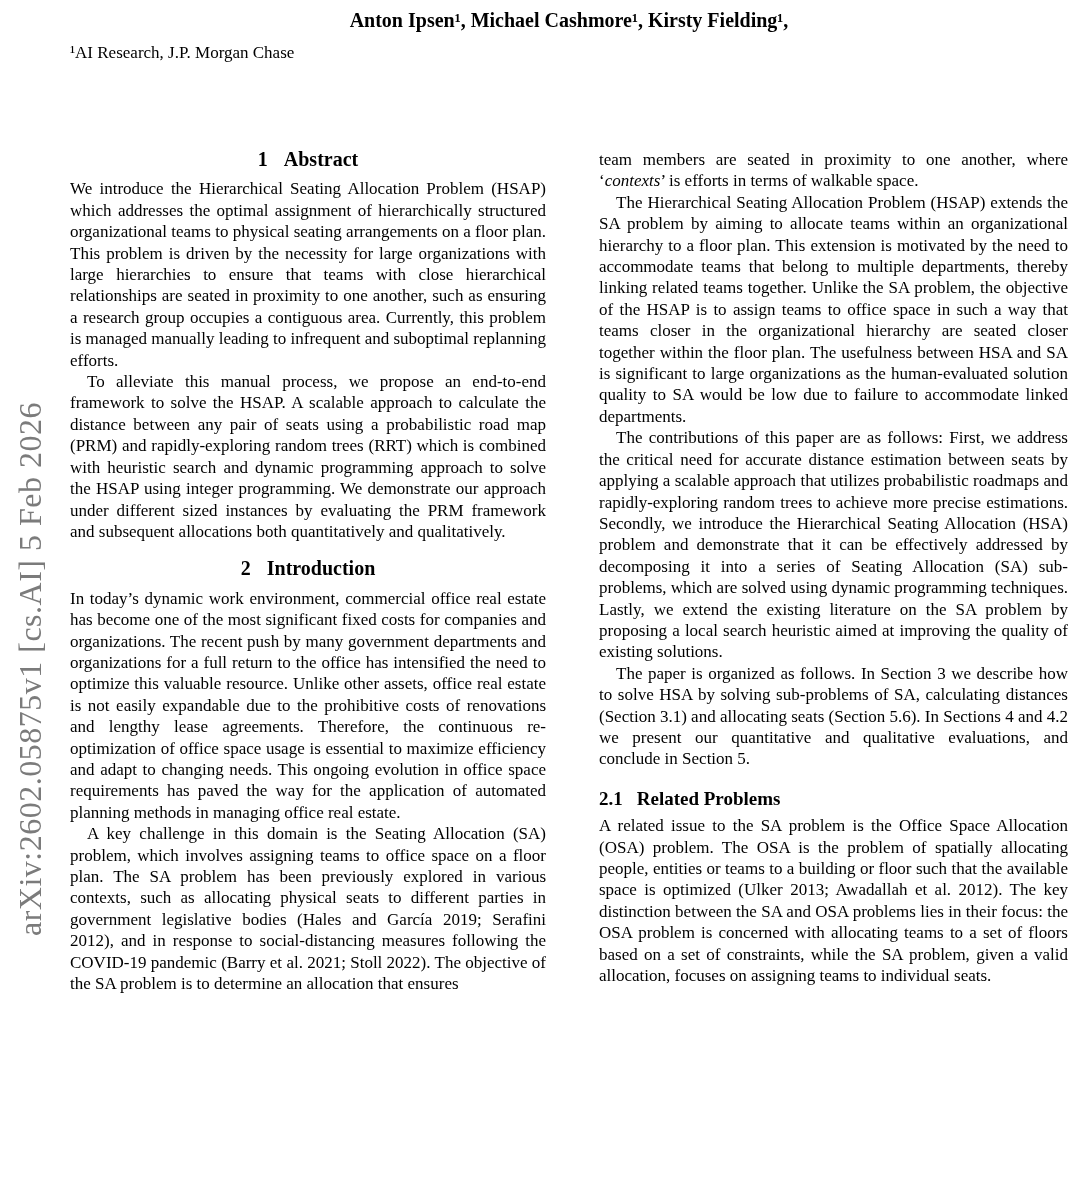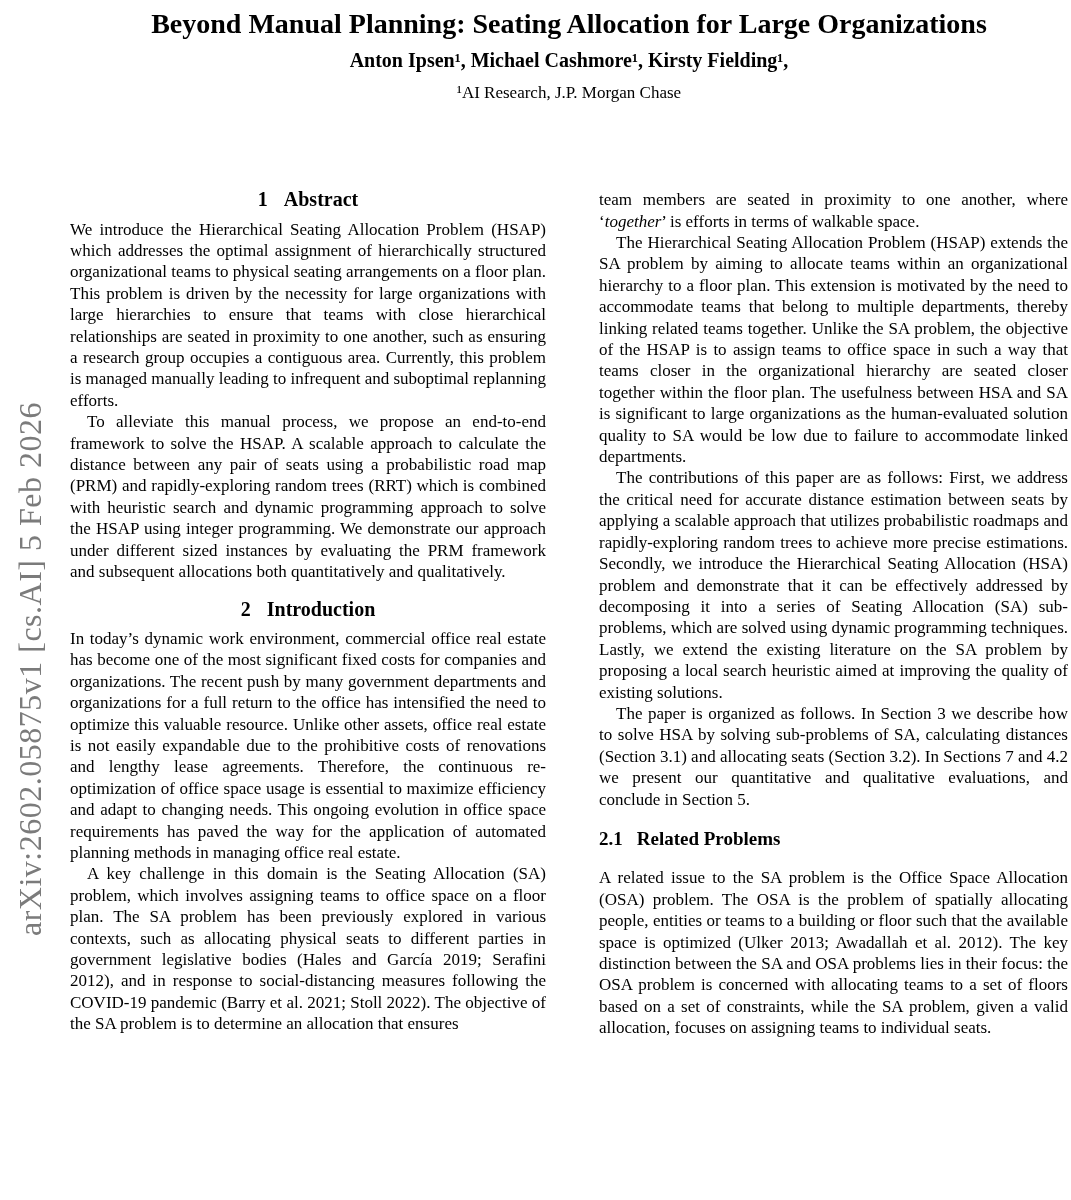--- a/index.html
+++ b/index.html
@@ -44,21 +44,21 @@
   .authors {
     margin-top: 6px;
     text-align: center;
     font-size: 20px;
     font-weight: bold;
     line-height: 28px;
   }
   .author-line { white-space: nowrap; }
   .affiliation {
     margin-top: 9px;
-    text-align: center;
+    text-align: left;
     font-size: 17px;
   }
   .columns {
     display: flex;
     margin-top: 86px;
   }
   .col {
     font-size: 17px;
     line-height: 21.4px;
     text-align: justify;
@@ -75,37 +75,36 @@
     font-weight: bold;
     text-align: center;
     margin: 16px 0 8px 0;
     text-indent: 0;
   }
   h2.section-heading.first { margin-top: 0; }
   h3.subsection-heading {
     font-size: 19px;
     font-weight: bold;
     text-align: left;
-    margin: 18px 0 18px 0;
+    margin: 18px 0 6px 0;
   }
   .sec-num { margin-right: 16px; }
   .subsec-num { margin-right: 14px; }
   em { font-style: italic; }
 </style>
 </head>
 <body>
 
 <div class="page">
 
   <div class="watermark">arXiv:2602.05875v1  [cs.AI]  5 Feb 2026</div>
 
   <div class="content">
 
     <header>
-      <h1 class="paper-title">Beyond Manual Planning: Seating Allocation for Large Organizations</h1>
 
       <div class="authors">
         <div class="author-line">Anton Ipsen¹, Michael Cashmore¹, Kirsty Fielding¹,</div>
       </div>
 
       <div class="affiliation">¹AI Research, J.P. Morgan Chase</div>
     </header>
 
     <div class="columns">
 
@@ -120,27 +119,27 @@
         <h2 class="section-heading"><span class="sec-num">2</span><span>Introduction</span></h2>
 
         <p class="noindent">In today’s dynamic work environment, commercial office real estate has become one of the most significant fixed costs for companies and organizations. The recent push by many government departments and organizations for a full return to the office has intensified the need to optimize this valuable resource. Unlike other assets, office real estate is not easily expandable due to the prohibitive costs of renovations and lengthy lease agreements. Therefore, the continuous re-optimization of office space usage is essential to maximize efficiency and adapt to changing needs. This ongoing evolution in office space requirements has paved the way for the application of automated planning methods in managing office real estate.</p>
 
         <p>A key challenge in this domain is the Seating Allocation (SA) problem, which involves assigning teams to office space on a floor plan. The SA problem has been previously explored in various contexts, such as allocating physical seats to different parties in government legislative bodies (Hales and García 2019; Serafini 2012), and in response to social-distancing measures following the COVID-19 pandemic (Barry et al. 2021; Stoll 2022). The objective of the SA problem is to determine an allocation that ensures</p>
 
       </div>
 
       <div class="col right">
 
-        <p class="noindent"><span>team members are seated in proximity to one another, where ‘</span><em>together</em><span>’ is efforts in terms of walkable space.</span></p>
+        <p class="noindent"><span>team members are seated in proximity to one another, where ‘</span><em>contexts</em><span>’ is efforts in terms of walkable space.</span></p>
 
         <p>The Hierarchical Seating Allocation Problem (HSAP) extends the SA problem by aiming to allocate teams within an organizational hierarchy to a floor plan. This extension is motivated by the need to accommodate teams that belong to multiple departments, thereby linking related teams together. Unlike the SA problem, the objective of the HSAP is to assign teams to office space in such a way that teams closer in the organizational hierarchy are seated closer together within the floor plan. The usefulness between HSA and SA is significant to large organizations as the human-evaluated solution quality to SA would be low due to failure to accommodate linked departments.</p>
 
         <p>The contributions of this paper are as follows: First, we address the critical need for accurate distance estimation between seats by applying a scalable approach that utilizes probabilistic roadmaps and rapidly-exploring random trees to achieve more precise estimations. Secondly, we introduce the Hierarchical Seating Allocation (HSA) problem and demonstrate that it can be effectively addressed by decomposing it into a series of Seating Allocation (SA) sub-problems, which are solved using dynamic programming techniques. Lastly, we extend the existing literature on the SA problem by proposing a local search heuristic aimed at improving the quality of existing solutions.</p>
 
-        <p>The paper is organized as follows. In Section 3 we describe how to solve HSA by solving sub-problems of SA, calculating distances (Section 3.1) and allocating seats (Section 3.2). In Sections 7 and 4.2 we present our quantitative and qualitative evaluations, and conclude in Section 5.</p>
+        <p>The paper is organized as follows. In Section 3 we describe how to solve HSA by solving sub-problems of SA, calculating distances (Section 3.1) and allocating seats (Section 5.6). In Sections 4 and 4.2 we present our quantitative and qualitative evaluations, and conclude in Section 5.</p>
 
         <h3 class="subsection-heading"><span class="subsec-num">2.1</span><span>Related Problems</span></h3>
 
         <p class="noindent">A related issue to the SA problem is the Office Space Allocation (OSA) problem. The OSA is the problem of spatially allocating people, entities or teams to a building or floor such that the available space is optimized (Ulker 2013; Awadallah et al. 2012). The key distinction between the SA and OSA problems lies in their focus: the OSA problem is concerned with allocating teams to a set of floors based on a set of constraints, while the SA problem, given a valid allocation, focuses on assigning teams to individual seats.</p>
 
 
       </div>
 
     </div>
   </div>

